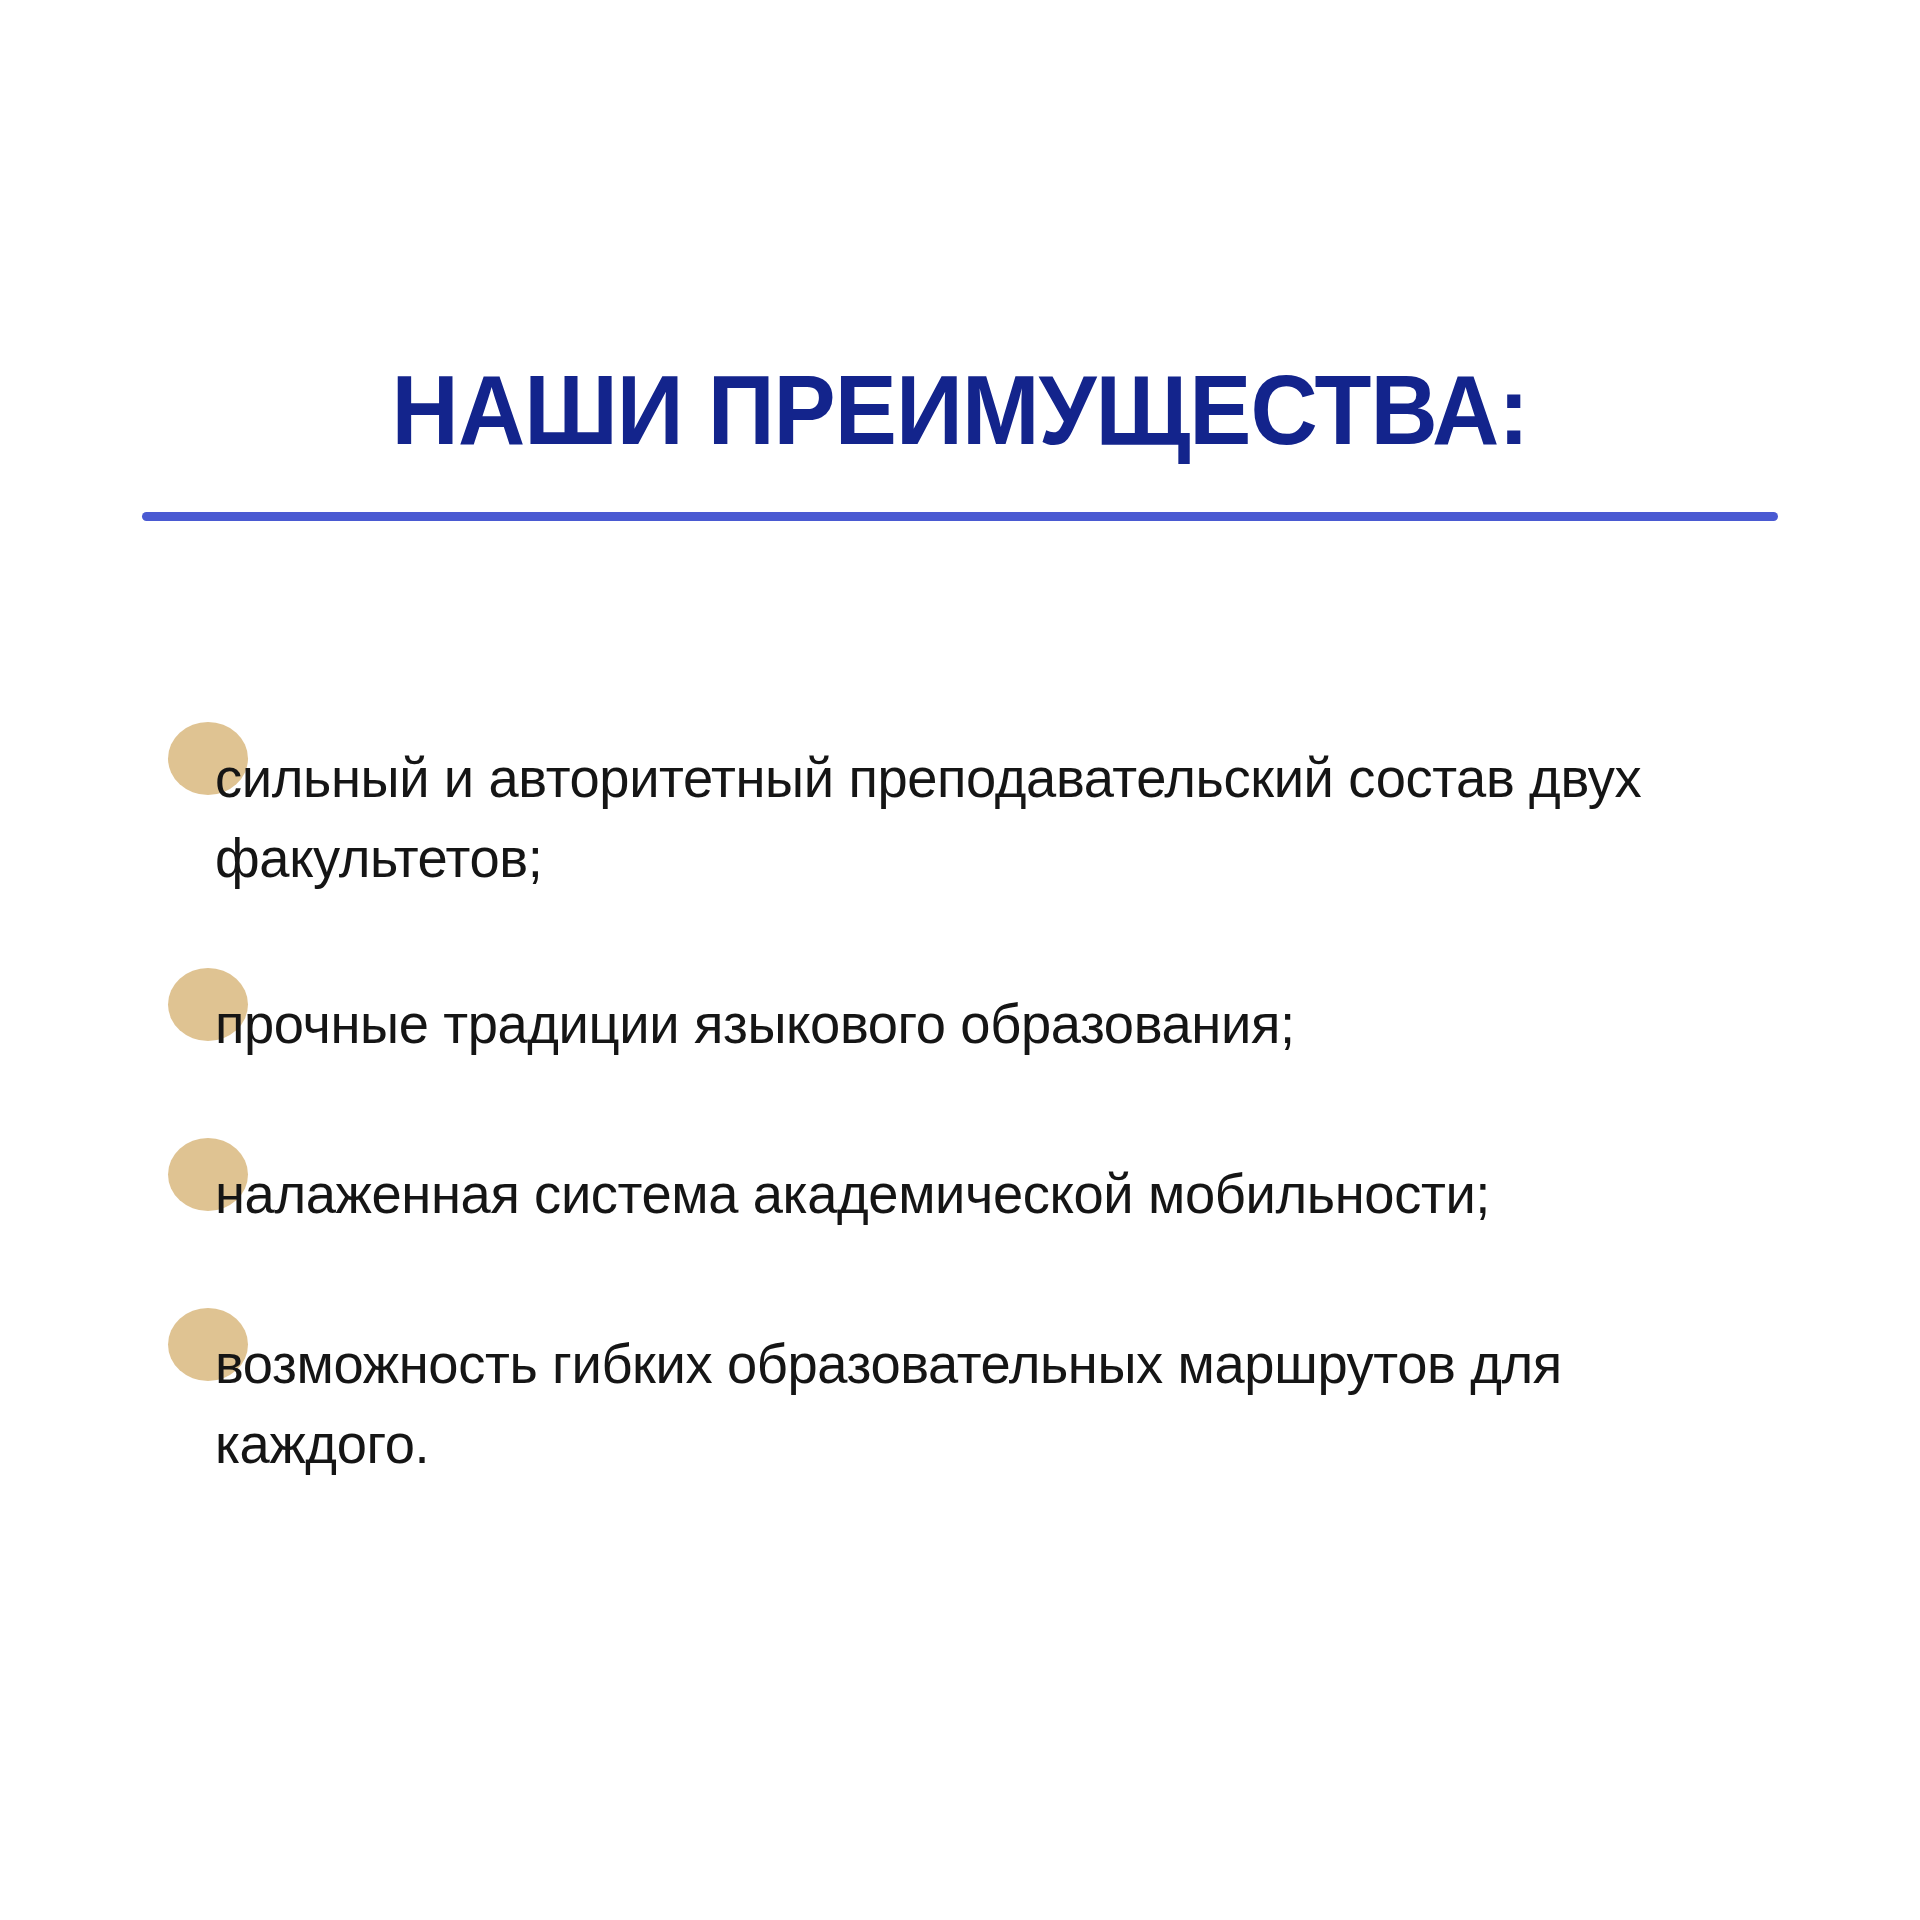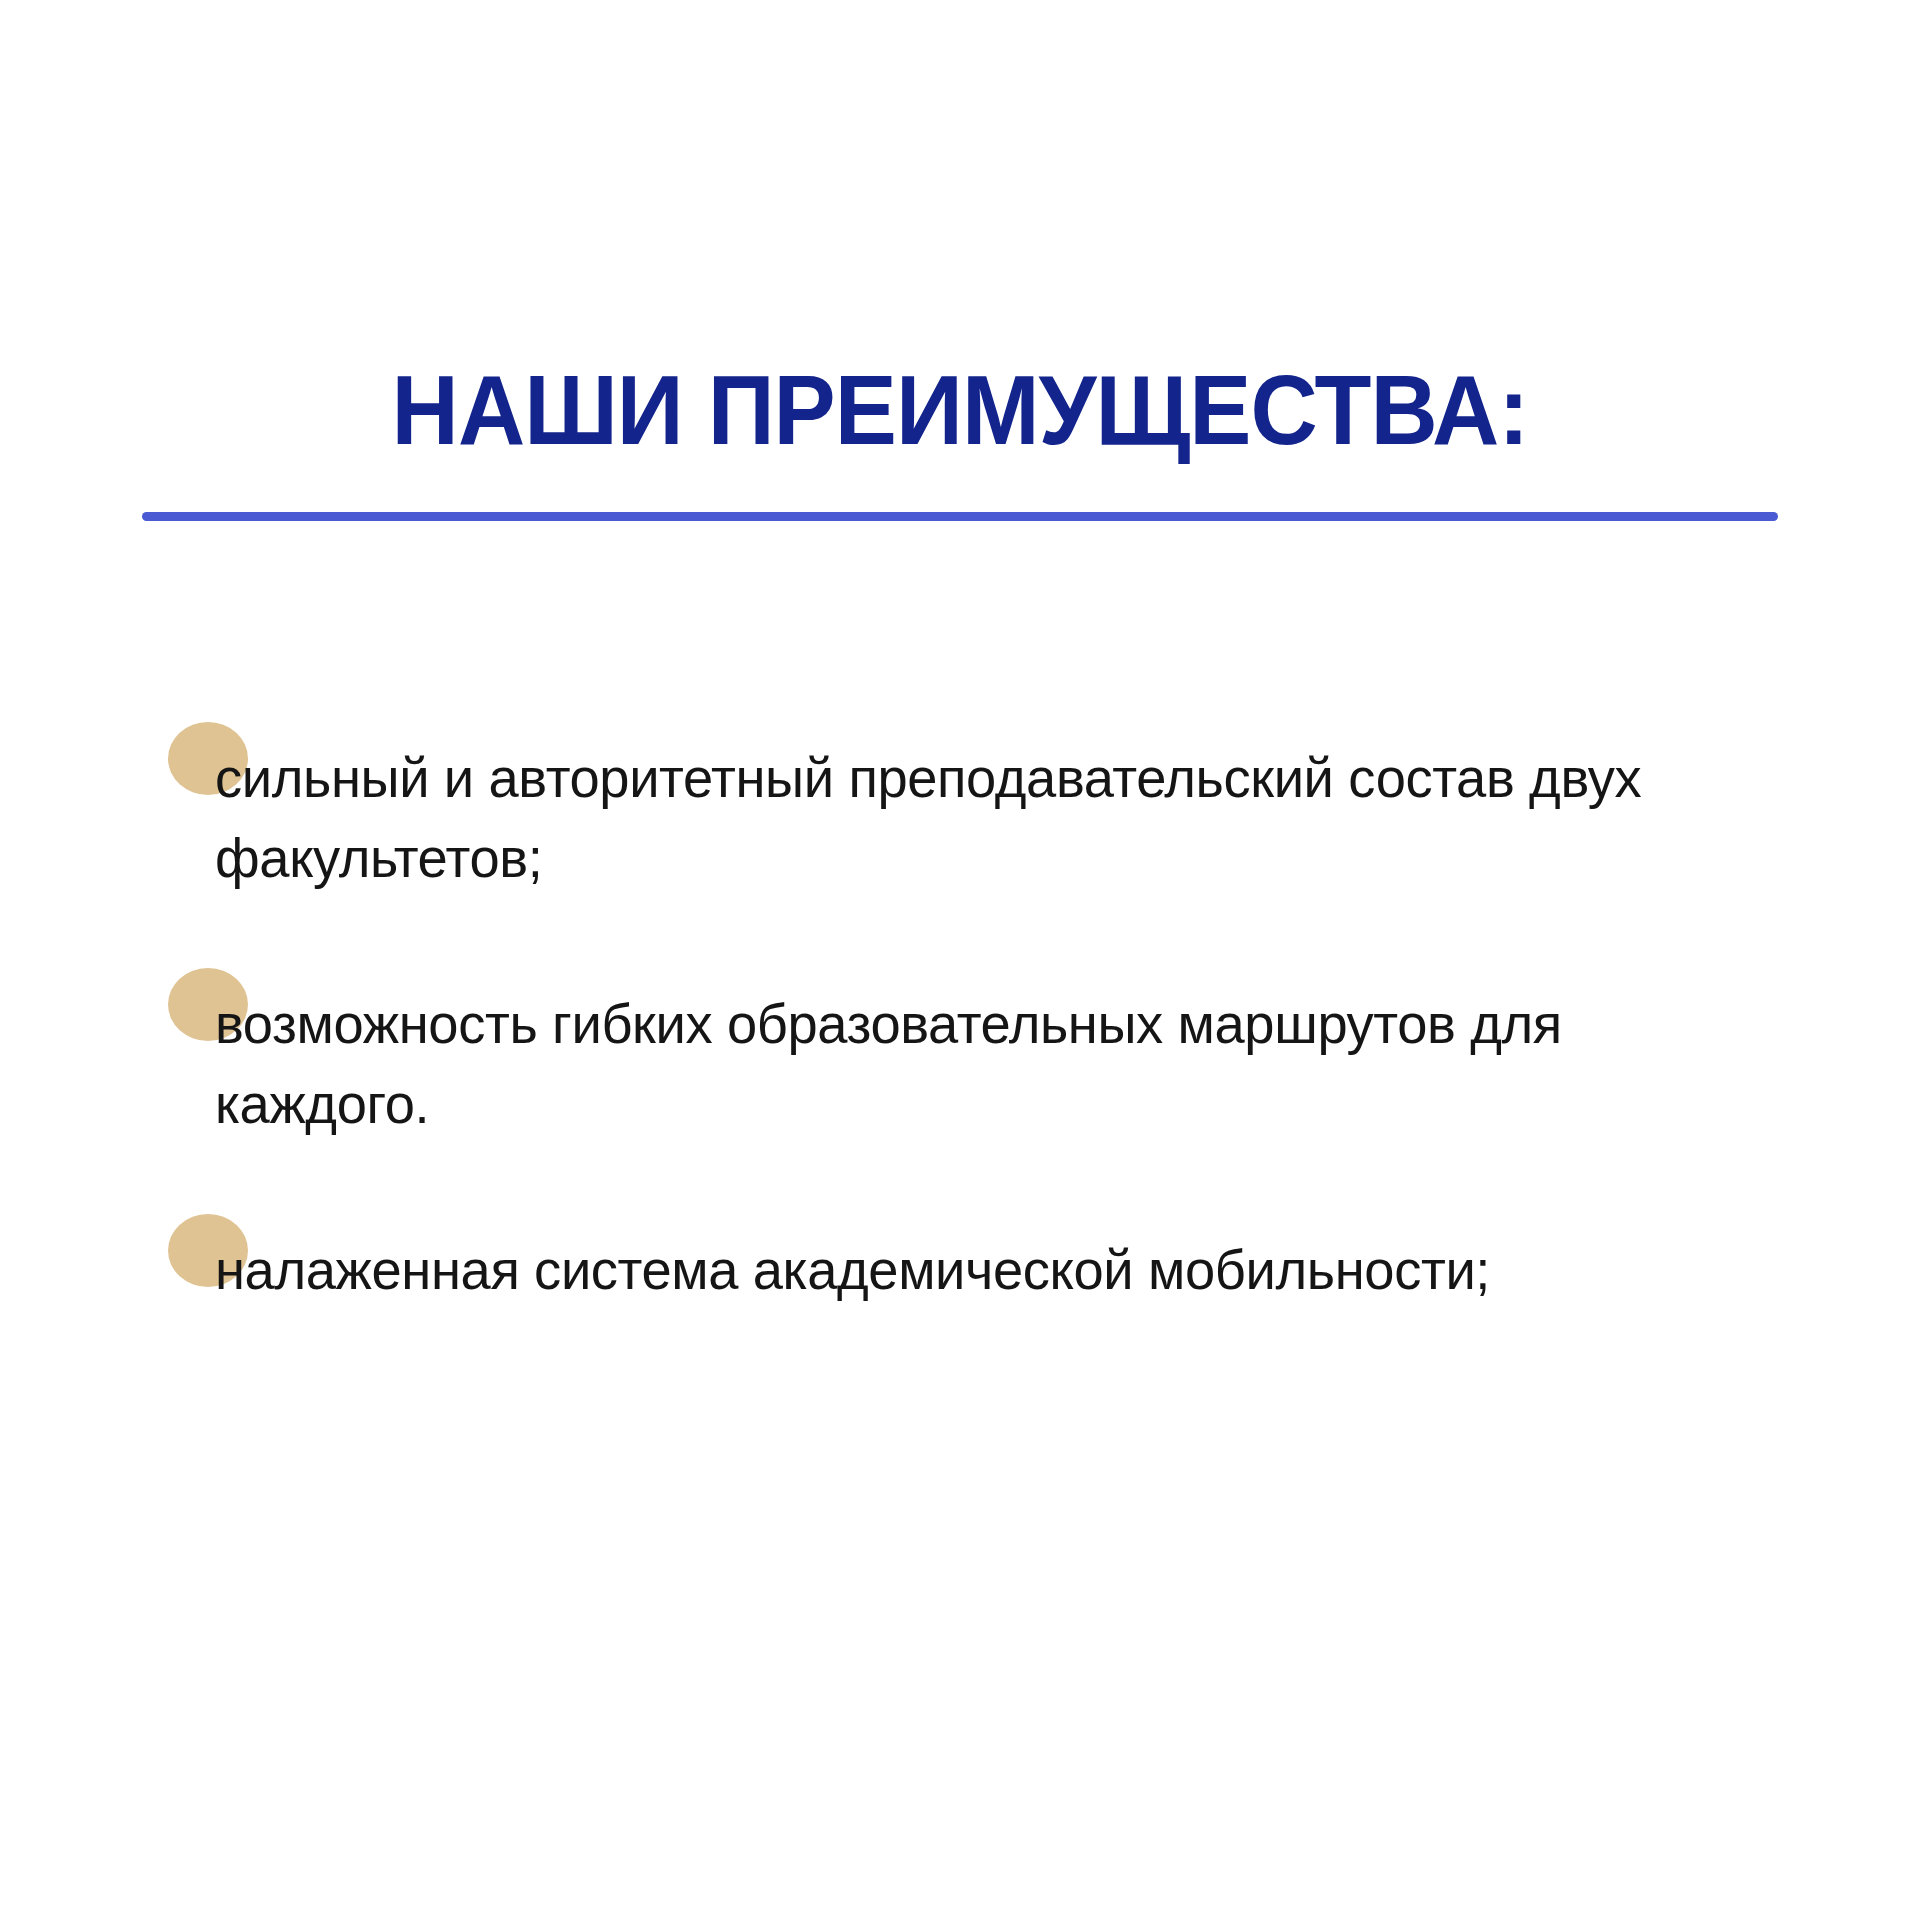--- a/index.html
+++ b/index.html
@@ -115,26 +115,30 @@
     <div class="title-rule"></div>
   </div>
 
   <div class="bullet-list">
 
     <div class="bullet-item two-line">
       <span class="bullet-dot"></span>
       <span class="bullet-text">сильный и авторитетный преподавательский состав двух факультетов;</span>
     </div>
 
-
-    <div class="bullet-item two-line">
+    <div class="bullet-item">
       <span class="bullet-dot"></span>
-      <span class="bullet-text">возможность гибких образовательных маршрутов для каждого.</span>
+      <span class="bullet-text">прочные традиции языкового образования;</span>
     </div>
 
     <div class="bullet-item">
       <span class="bullet-dot"></span>
       <span class="bullet-text">налаженная система академической мобильности;</span>
     </div>
 
+    <div class="bullet-item two-line">
+      <span class="bullet-dot"></span>
+      <span class="bullet-text">возможность гибких образовательных маршрутов для каждого.</span>
+    </div>
+
   </div>
 
 </div>
 
 </body></html>

